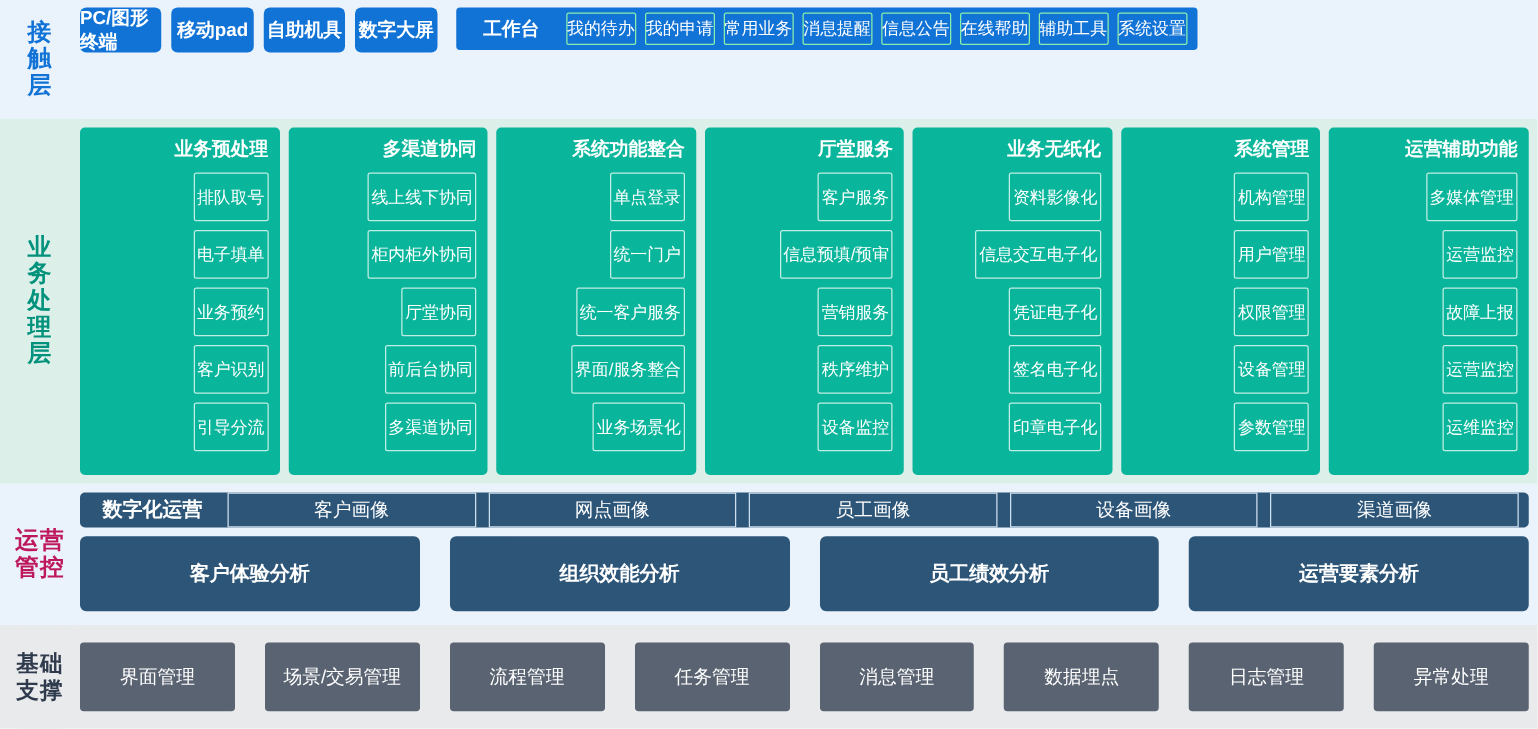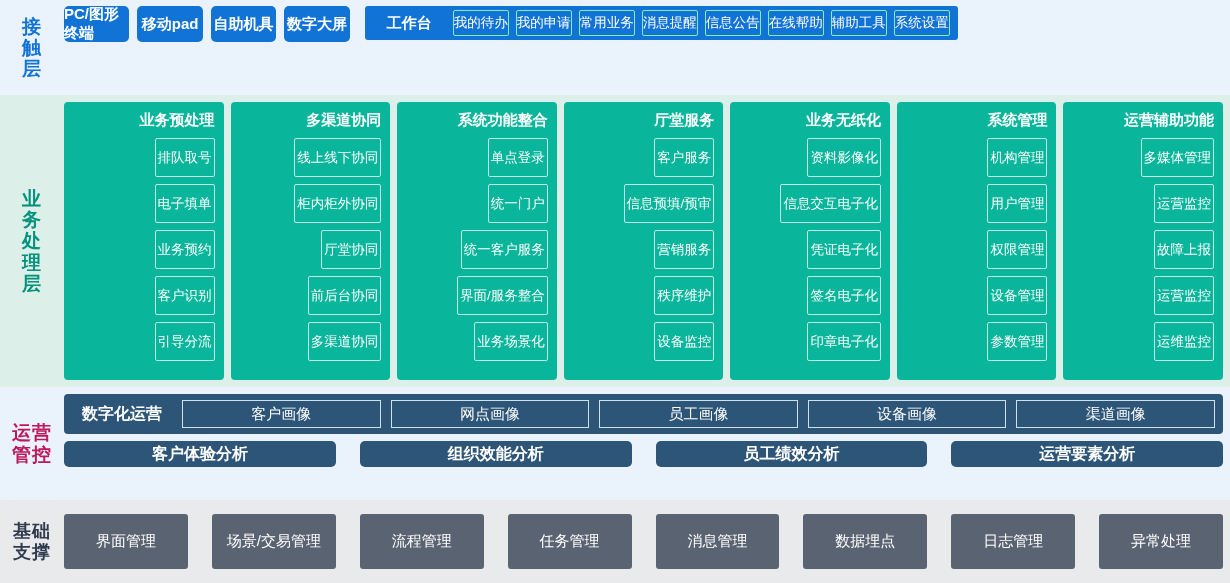--- a/index.html
+++ b/index.html
@@ -66,30 +66,30 @@
     display:flex;align-items:center;justify-content:center;
     font-size:13.5px;color:#ffffff;text-align:center;line-height:1.15;
     padding:0 2px;box-sizing:border-box;
   }
 
   
   .layer-ops{height:113px;background:#eaf3fb;}
   .layer-ops .layer-label{color:#be185d;background:#eaf3fb;}
   .layer-ops .layer-body{display:flex;flex-direction:column;gap:7px;padding:7px 7px 7px 0;}
   .ops-row1{
-    height:40px;background:#2d5578;border-radius:4px;
+    height:28px;background:#2d5578;border-radius:4px;
     display:flex;align-items:center;padding:0 8px;gap:10px;box-sizing:border-box;
   }
   .ops-title{font-weight:bold;font-size:16px;color:#fff;padding:0 10px;white-space:nowrap;}
   .ops-chip{
     flex:1;height:26px;border:1px solid #cfe0ef;border-radius:0;
     display:flex;align-items:center;justify-content:center;
     font-size:15px;color:#ffffff;white-space:nowrap;
   }
-  .ops-row2{display:flex;gap:24px;height:26px;}
+  .ops-row2{display:flex;gap:24px;height:60px;}
   .ops-box{
     flex:1;background:#2d5578;border-radius:5px;
     display:flex;align-items:center;justify-content:center;
     font-weight:bold;font-size:16px;color:#fff;
   }
 
   
   .layer-base{height:83px;background:#e9eaec;}
   .layer-base .layer-label{color:#2f3b4d;background:#e9eaec;font-size:18px;border-radius:18px;}
   .layer-base .layer-body{display:flex;gap:24px;padding:14px 7px 14px 0;}

